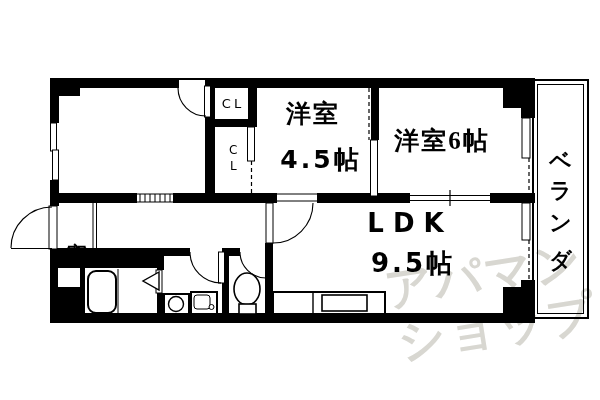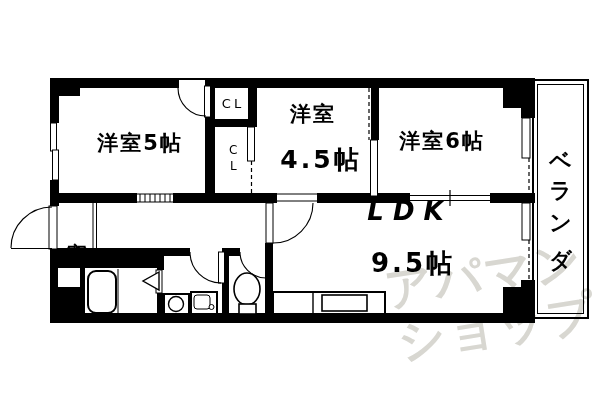--- a/index.html
+++ b/index.html
@@ -10,21 +10,21 @@
   .layer-svg{position:absolute;left:0;top:0;z-index:2;}
   .label{
     position:absolute;z-index:3;white-space:nowrap;
     font-weight:600;line-height:1.05;color:#000;
   }
   .center{transform:translate(-50%,-50%);}
   .vtext{
     writing-mode:vertical-rl;text-orientation:upright;
     transform:translate(-50%,-50%);
   }
-  .room-label{font-size:21px;letter-spacing:2px;}
+  .room-label{font-size:25px;letter-spacing:2px;font-family:Liberation Serif, serif;}
   .ldk-line1{font-size:26px;letter-spacing:9px;}
   .ldk-line2{font-size:26px;letter-spacing:3px;}
   .num-label{font-size:25px;letter-spacing:3px;}
   .genkan-label{font-size:19px;letter-spacing:3px;}
   .veranda-label{font-size:22px;letter-spacing:7px;}
   .cl-top-label{font-size:13px;letter-spacing:3px;font-weight:500;}
   .cl-bottom-label{font-size:12px;letter-spacing:2px;font-weight:500;}
   .wm{
     position:absolute;z-index:1;font-size:47px;font-weight:bold;
     letter-spacing:2px;transform:rotate(-9deg);white-space:nowrap;
@@ -169,24 +169,23 @@
       <rect x="194" y="295" width="16" height="14" rx="3" stroke-width="1"></rect>
       <circle cx="211.5" cy="307" r="2.5" stroke-width="1"></circle>
       <ellipse cx="247" cy="289" rx="13" ry="16" stroke-width="1.6"></ellipse>
       <rect x="239" y="304" width="17" height="10" stroke-width="1.6"></rect>
       <rect x="273" y="292" width="112" height="22" stroke-width="2"></rect>
       <line x1="313" y1="292" x2="313" y2="314" stroke-width="1.4"></line>
       <rect x="322" y="295" width="45" height="16" stroke-width="1.6"></rect>
     </g>
   </svg>
 
-  <div class="label center room-label" style="left:140px;top:143px;">洋室5帖</div>
   <div class="label center room-label" style="left:313px;top:114px;">洋室</div>
   <div class="label center num-label" style="left:321px;top:160px;">4.5帖</div>
   <div class="label center room-label" style="left:442px;top:141px;">洋室6帖</div>
-  <div class="label center ldk-line1" style="left:410px;top:212px;font-style:italic;">LDK</div>
+  <div class="label center ldk-line1" style="left:410px;top:224px;">LDK</div>
   <div class="label center ldk-line2" style="left:413px;top:264px;">9.5帖</div>
   <div class="label vtext genkan-label" style="left:77px;top:230px;">玄関</div>
   <div class="label vtext veranda-label" style="left:561px;top:199px;">ベランダ</div>
   <div class="label center cl-top-label" style="left:233px;top:104px;">CL</div>
   <div class="label vtext cl-bottom-label" style="left:233px;top:159px;">CL</div>
 
 </div>
 
 </body></html>

